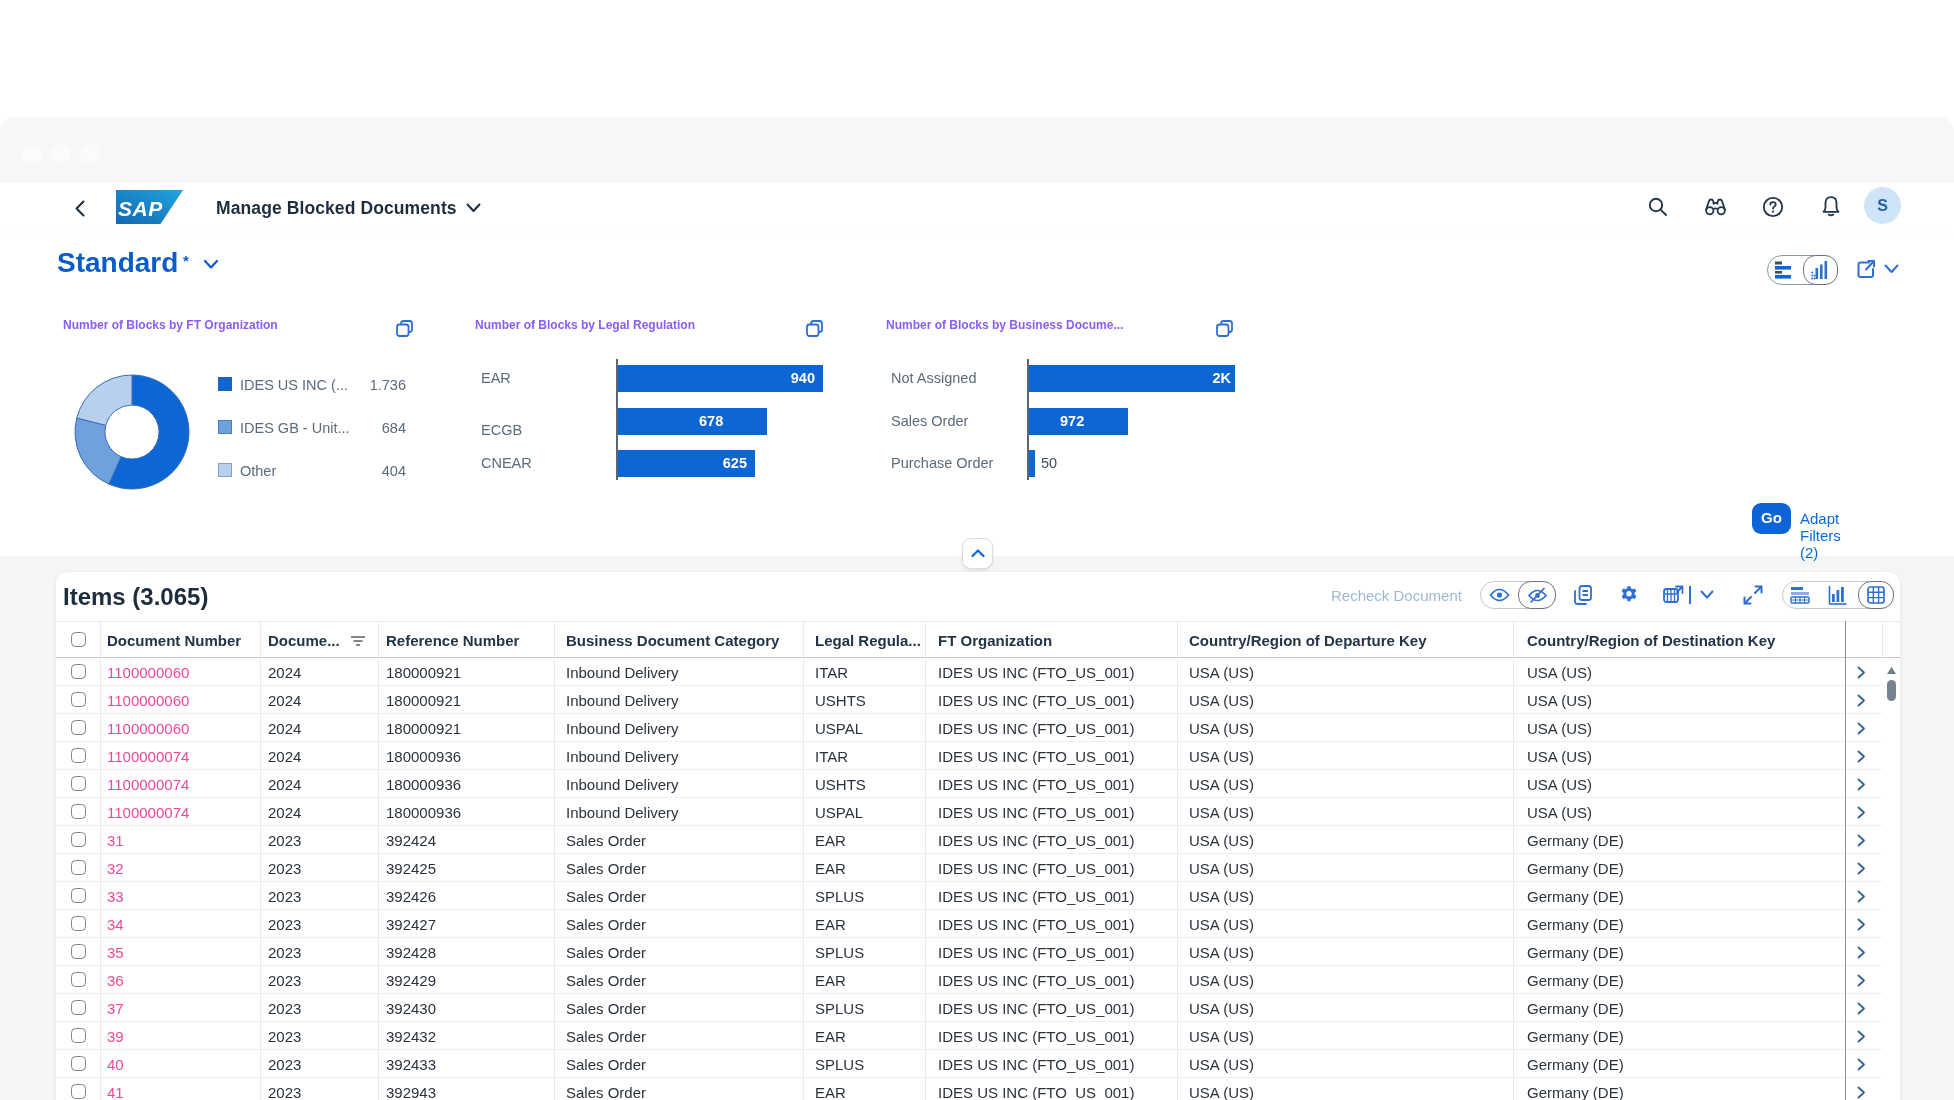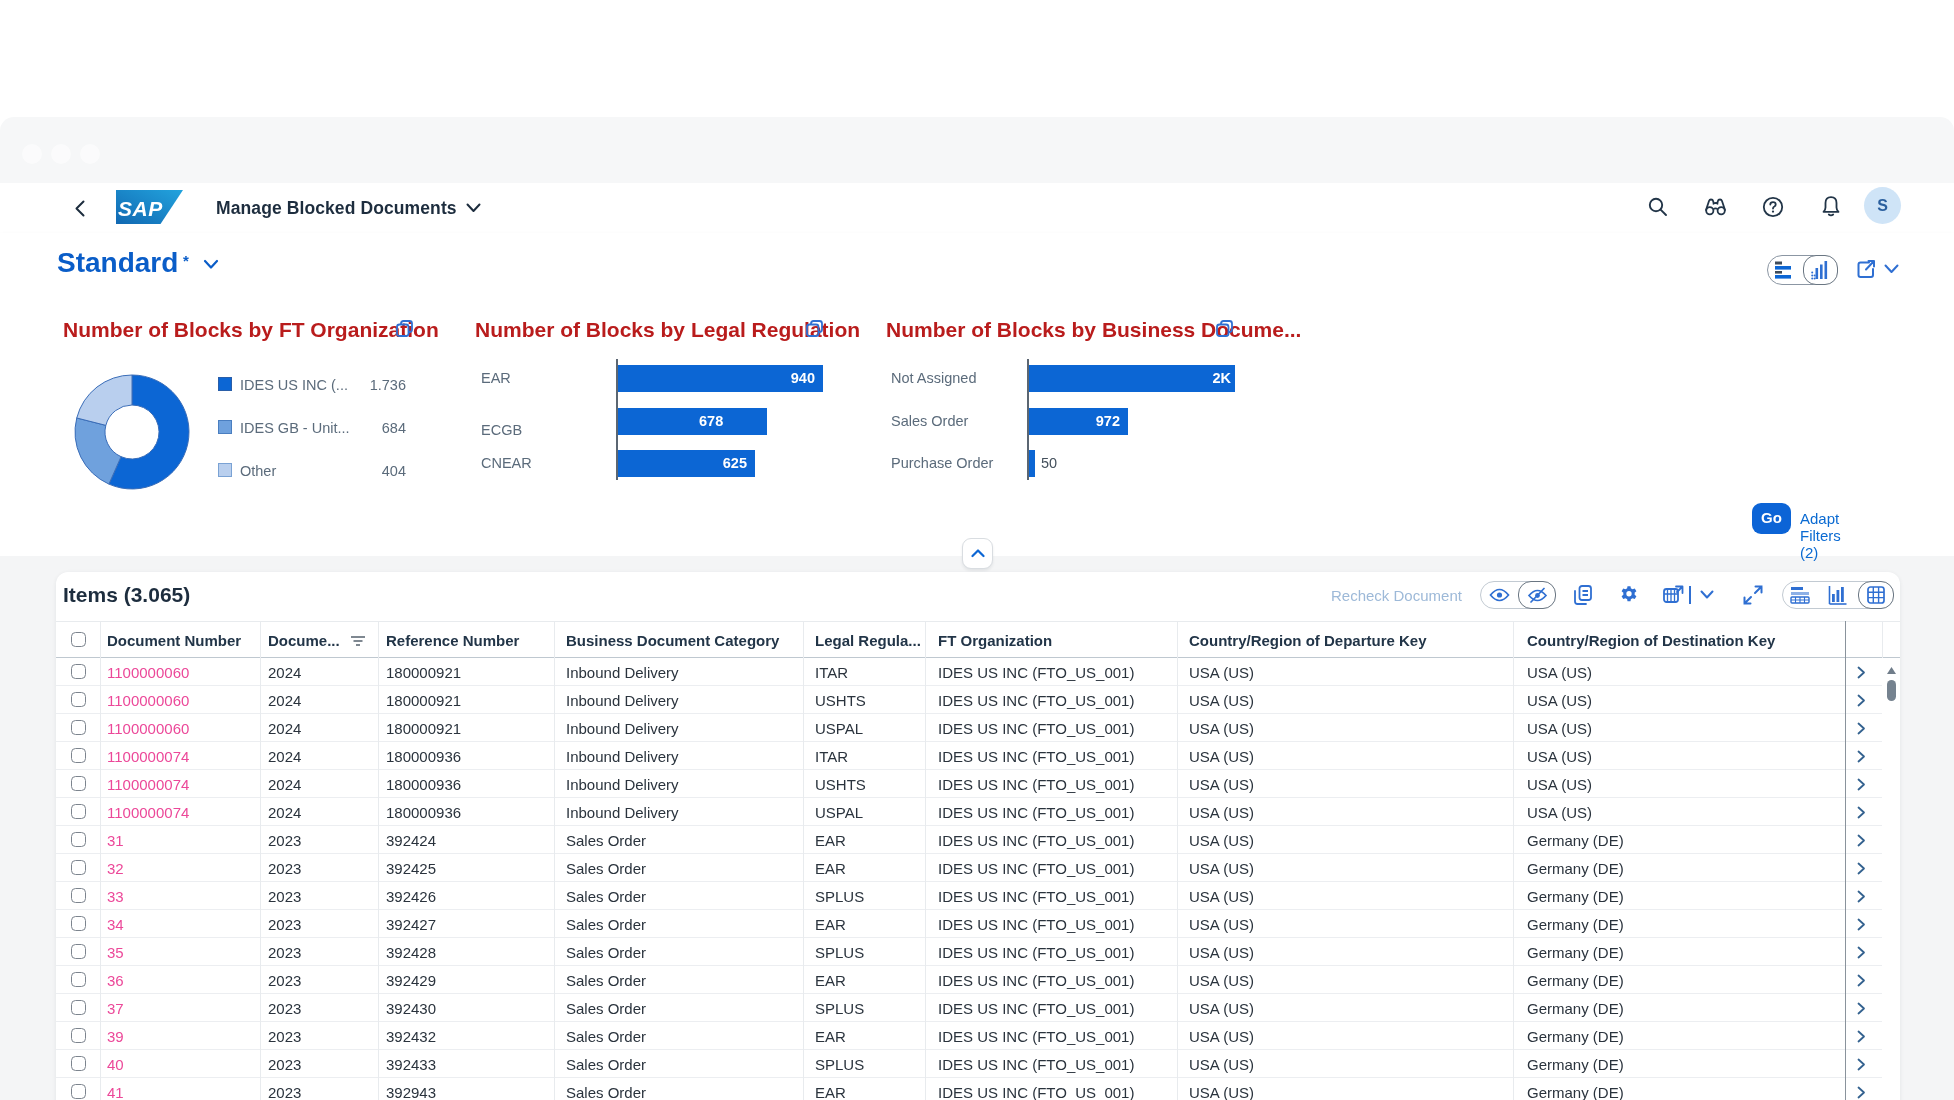--- a/index.html
+++ b/index.html
@@ -4,34 +4,34 @@
 *{margin:0;padding:0;box-sizing:border-box}
 html,body{width:1954px;height:1100px;background:#fff;font-family:"Liberation Sans",sans-serif;overflow:hidden}
 #stage{position:relative;width:1634px;height:1100px}
 .abs{position:absolute}
 #titlebar{position:absolute;left:0;top:117px;width:1954px;height:66px;background:#f6f7f8;border-radius:14px 14px 0 0}
 .dot{position:absolute;width:20px;height:20px;border-radius:50%;background:rgba(255,255,255,.55);top:27px}
 #shell{position:absolute;left:0;top:183px;width:1954px;height:50px;background:#fff}
 .shelltitle{position:absolute;left:216px;top:198px;font-size:17.5px;font-weight:bold;color:#1d2d3e;letter-spacing:.1px}
 #filterzone{position:absolute;left:0;top:233px;width:1954px;height:323px;background:#fff;box-shadow:0 3px 5px rgba(40,50,60,.10)}
 #std{position:absolute;left:57px;top:247px;font-size:28px;font-weight:bold;color:#0a5dc8}
-.ctitle{position:absolute;top:318px;font-size:21px;font-weight:bold;color:#b91c1c}
+.ctitle{position:absolute;top:318px;font-size:12px;font-weight:bold;color:#8b5cf6}
 .clabel{position:absolute;font-size:14.5px;line-height:17px;color:#5b6b7b}
 .bar{position:absolute;background:#0c66d4;height:27px}
 .bval{position:absolute;font-size:14.5px;font-weight:bold;color:#fff}
 .axis{position:absolute;width:1.6px;background:#5b6672;top:359px;height:121px}
 .leg-sq{position:absolute;width:14px;height:14px}
 .leg-t{position:absolute;font-size:14.5px;color:#5b6b7b}
 .leg-v{position:absolute;font-size:14.5px;color:#5b6b7b;text-align:right;width:60px}
 #gobtn{position:absolute;left:1752px;top:503px;width:39px;height:31px;background:#0c64d6;border-radius:9px;color:#fff;font-size:15px;font-weight:bold;text-align:center;line-height:30px}
 #adapt{position:absolute;left:1800px;top:510px;font-size:15px;color:#0a6ad2}
 #lower{position:absolute;left:0;top:556px;width:1954px;height:544px;background:#f4f5f6}
 #collapse{position:absolute;left:962px;top:538px;width:31px;height:31px;background:#fff;border:1px solid #d9dde1;border-radius:9px;box-shadow:0 2px 3px rgba(30,40,50,.08)}
 #card{position:absolute;left:56px;top:572px;width:1844px;height:560px;background:#fff;border-radius:12px;box-shadow:0 1px 4px rgba(30,40,50,.08)}
-#items{position:absolute;left:63px;top:583px;font-size:21px;font-weight:bold;color:#1d2d3e}
+#items{position:absolute;left:63px;top:583px;font-size:24px;font-weight:bold;color:#1d2d3e}
 #recheck{position:absolute;left:1331px;top:587px;font-size:15px;color:#9db9d8}
 #thead{position:absolute;left:56px;top:621px;width:1844px;height:37px;background:#fff;border-top:1px solid #e8ebee;border-bottom:1px solid #bfc8d0}
 .hcell{position:absolute;top:10px;font-size:15px;line-height:17px;font-weight:bold;color:#223548;white-space:nowrap}
 .vline{position:absolute;top:621px;width:1px;background:#e8ebee;height:479px}
 .trow{position:absolute;left:56px;width:1844px;height:28px;border-bottom:1px solid #eceef1;background:#fff}
 .c{position:absolute;top:5.5px;font-size:15px;line-height:17px;color:#2a333d;white-space:nowrap}
 .lnk{color:#ec4899}
 .cb{position:absolute;width:15px;height:15px;border:1.6px solid #7c848e;border-radius:4.5px;background:#fff}
 .rowchev{position:absolute}
 #sbar{position:absolute;left:1882px;top:658px;width:18px;height:442px;background:#fff}
@@ -166,21 +166,21 @@
 <span class="bval" style="left:687px;top:455px;width:60px;text-align:right">625</span>
 
 <span class="clabel" style="left:891px;top:370px">Not Assigned</span>
 <span class="clabel" style="left:891px;top:412.5px">Sales Order</span>
 <span class="clabel" style="left:891px;top:455px">Purchase Order</span>
 <div class="axis" style="left:1027px"></div>
 <div class="bar" style="left:1029px;top:365px;width:206px"></div>
 <div class="bar" style="left:1029px;top:407.5px;width:99px"></div>
 <div class="bar" style="left:1029px;top:450px;width:6px"></div>
 <span class="bval" style="left:1171px;top:370px;width:60px;text-align:right">2K</span>
-<span class="bval" style="left:1060px;top:412.5px;width:60px;text-align:right">972</span>
+<span class="bval" style="left:1060px;top:412.5px;width:60px;text-align:left">972</span>
 <span class="clabel" style="left:1041px;top:455px;color:#44505c">50</span>
 
 <div id="gobtn">Go</div>
 <span id="adapt">Adapt Filters (2)</span>
 
 <div id="collapse">
       <svg style="margin:9px auto 0 8px" width="14" height="10" viewBox="0 0 14 10">
         <path d="M1.5 8 L7 2.5 L12.5 8" fill="none" stroke="#0c66d4" stroke-width="2.2" stroke-linecap="round" stroke-linejoin="round"></path>
       </svg>
     </div>

